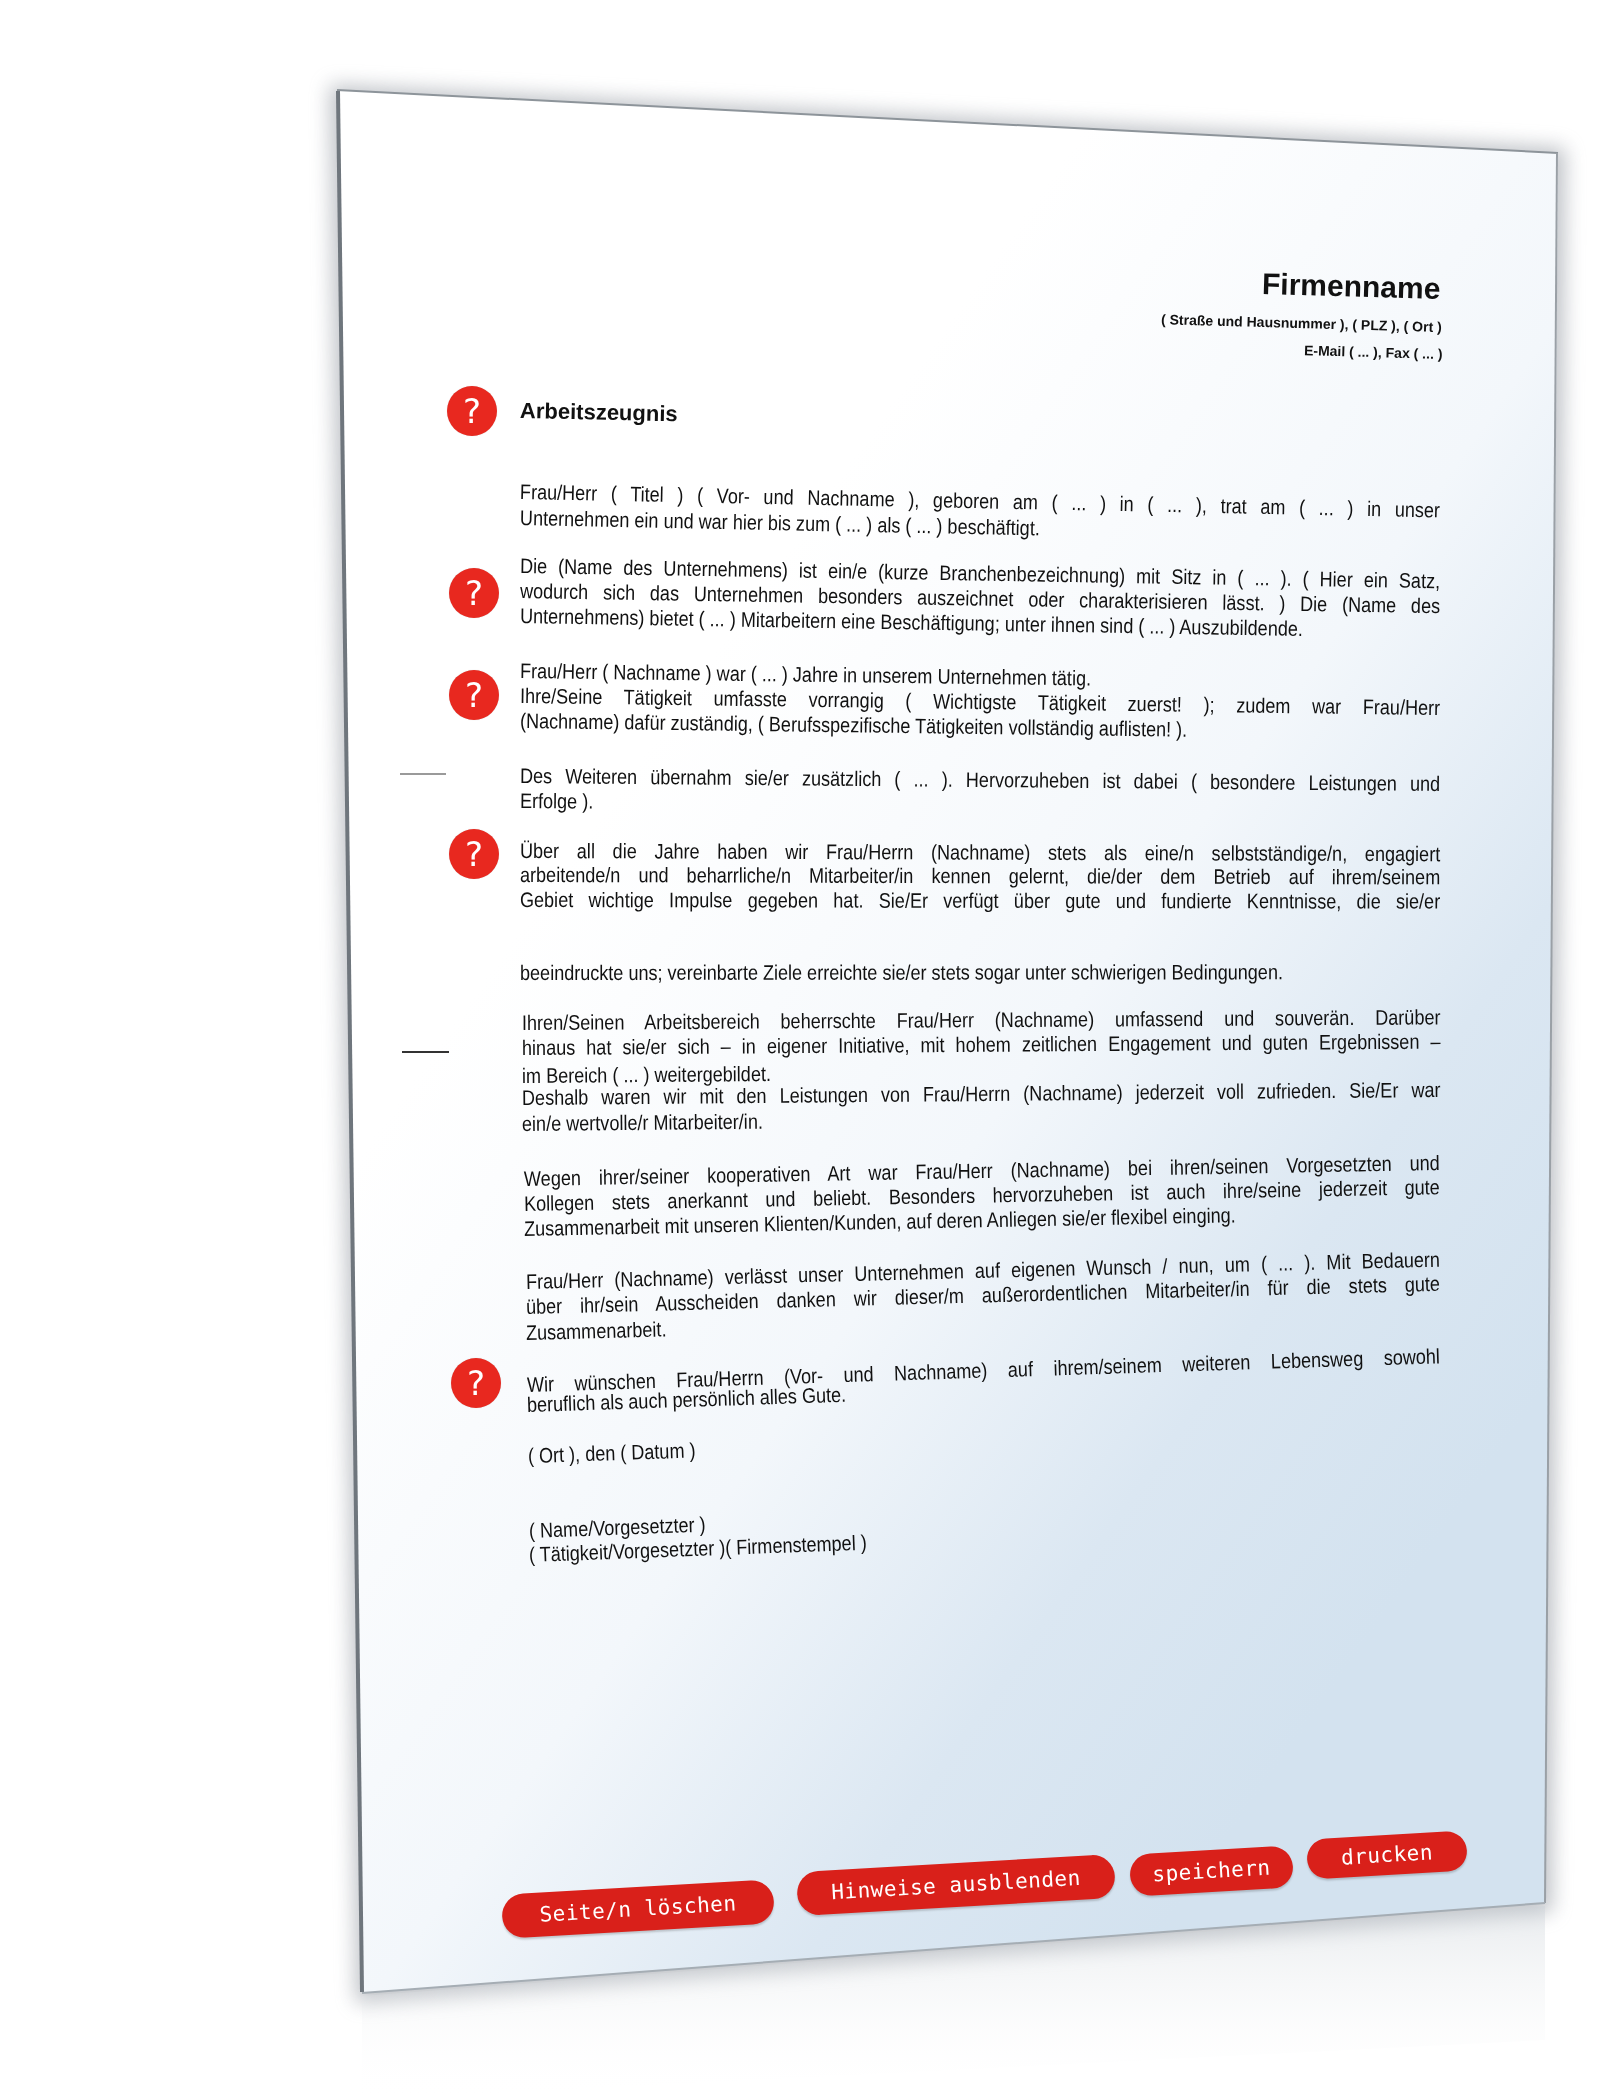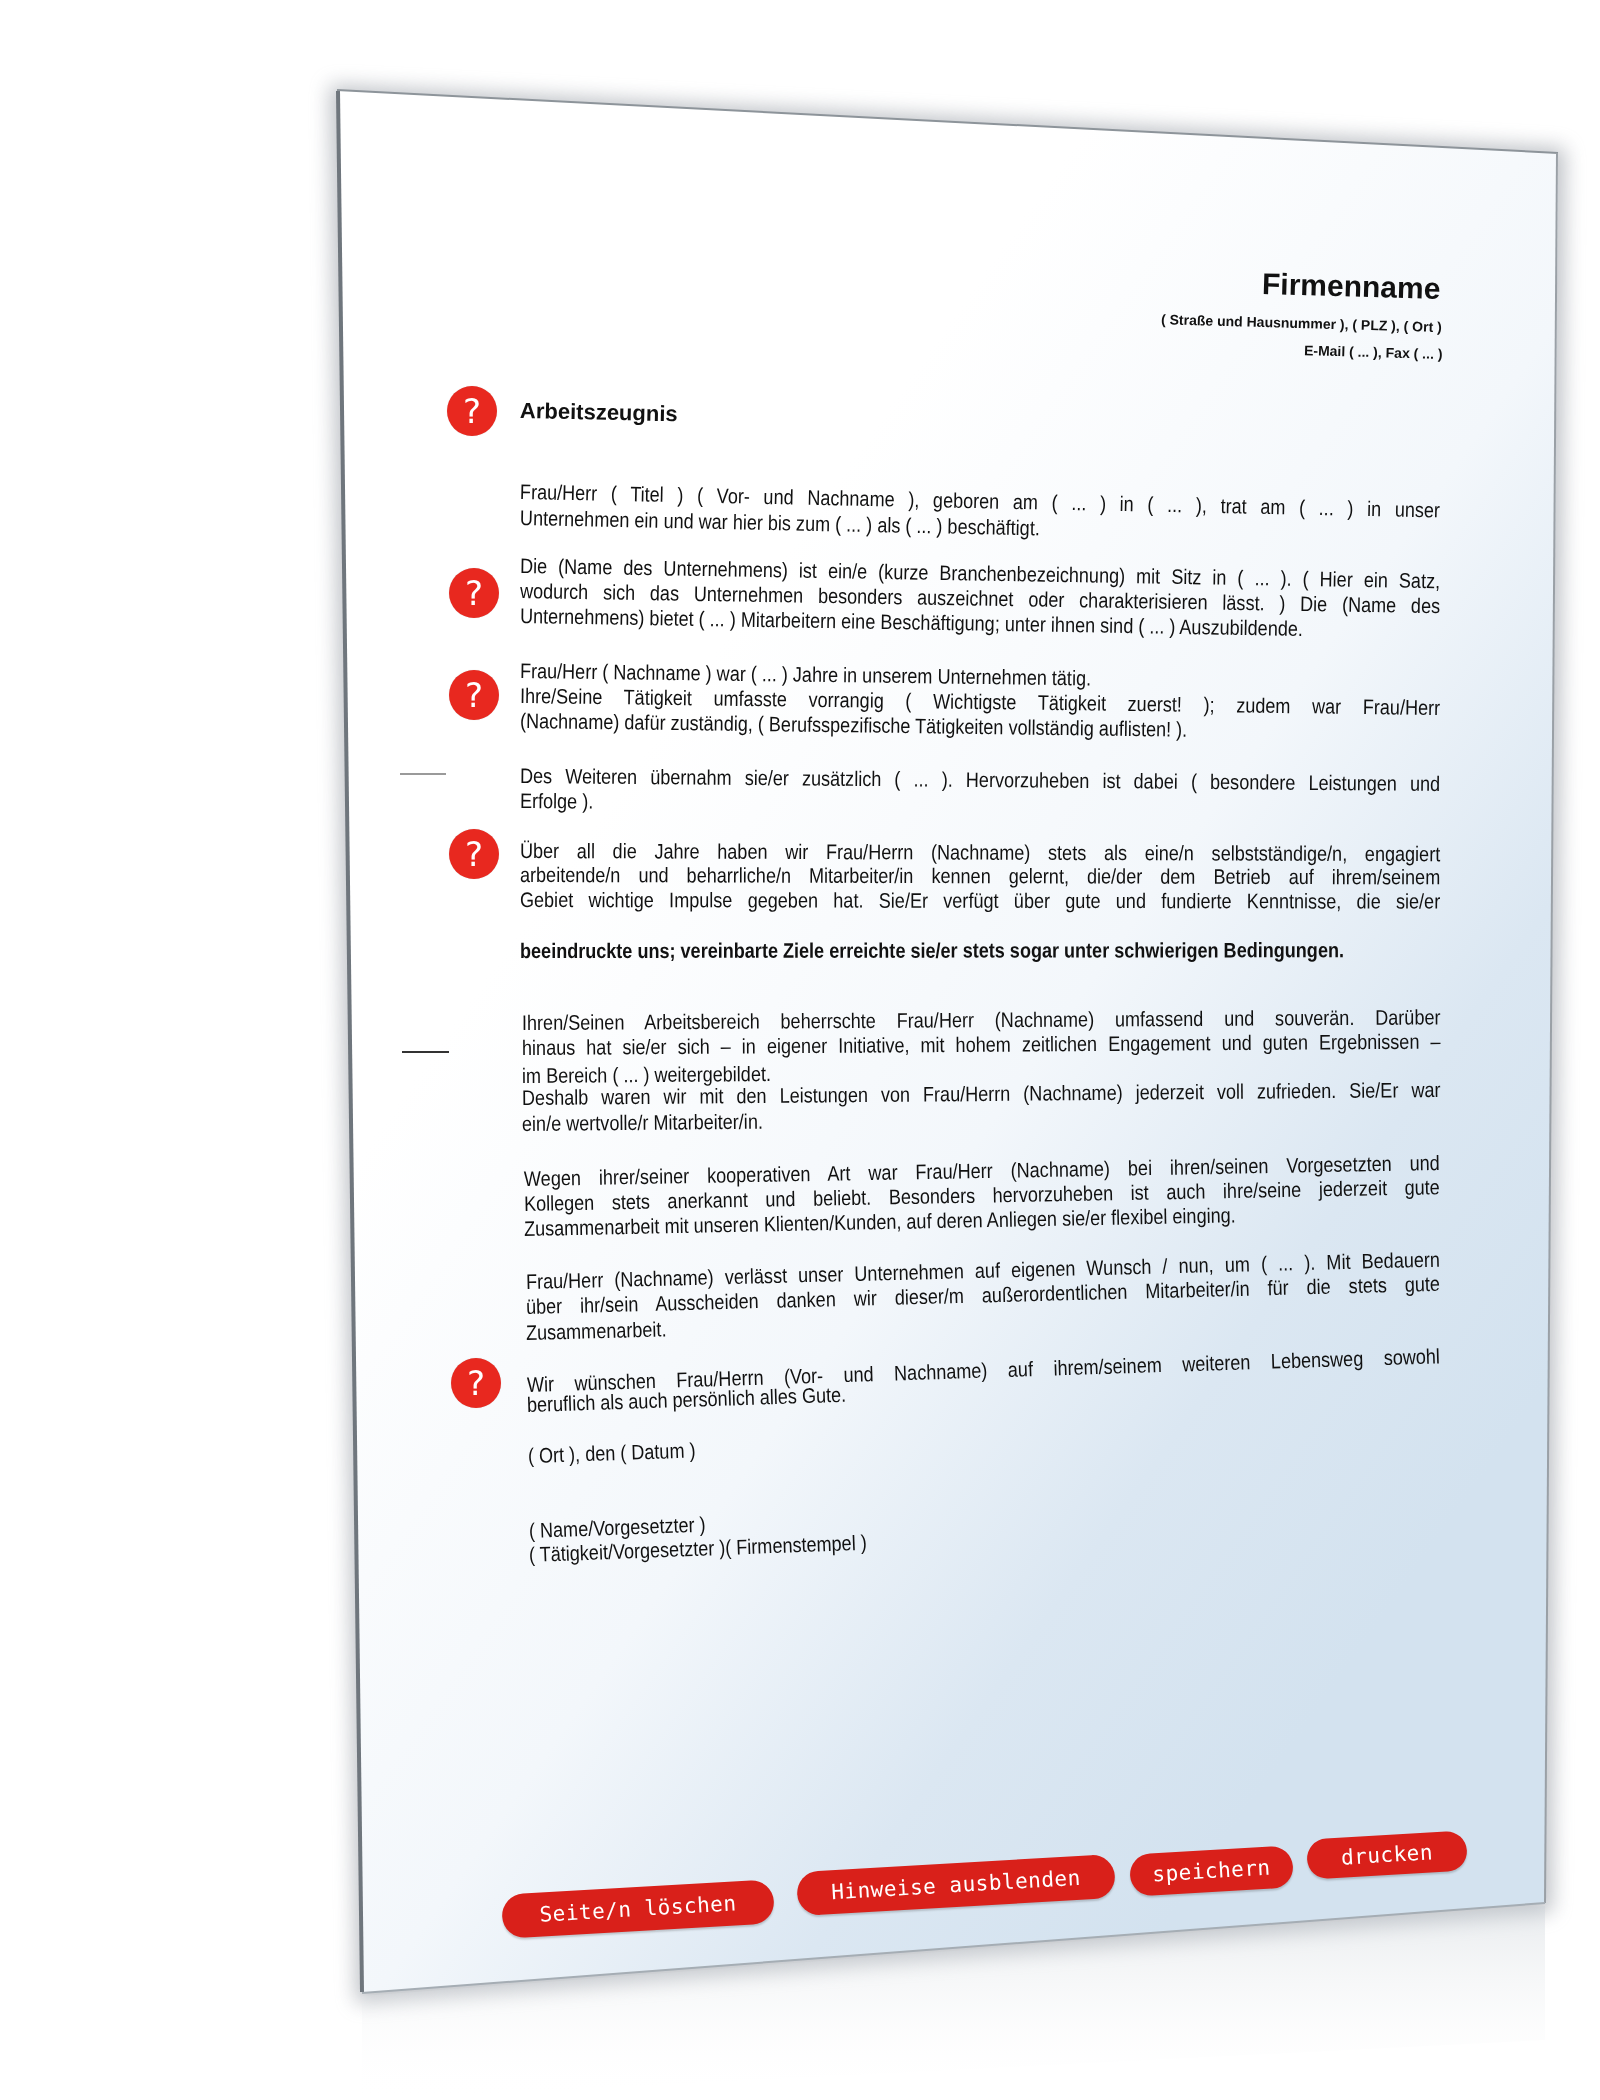--- a/index.html
+++ b/index.html
@@ -163,21 +163,21 @@
 
   <div class="jline" style="left:520px; top:839px; width:1070px; transform:rotate(0.2deg);">
       <span class="inner">Über all die Jahre haben wir Frau/Herrn (Nachname) stets als eine/n selbstständige/n, engagiert</span>
     </div>
   <div class="jline" style="left:520px; top:863px; width:1070px; transform:rotate(0.15deg);">
       <span class="inner">arbeitende/n und beharrliche/n Mitarbeiter/in kennen gelernt, die/der dem Betrieb auf ihrem/seinem</span>
     </div>
   <div class="jline" style="left:520px; top:888px; width:1070px; transform:rotate(0.1deg);">
       <span class="inner">Gebiet wichtige Impulse gegeben hat. Sie/Er verfügt über gute und fundierte Kenntnisse, die sie/er</span>
     </div>
-  <div class="line" style="left:520px; top:939px; transform:rotate(-0.05deg);font-weight:bold;"><span class="inner">beeindruckte uns; vereinbarte Ziele erreichte sie/er stets sogar unter schwierigen Bedingungen.</span></div>
+  <div class="line" style="left:520px; top:961px; transform:rotate(-0.05deg);"><span class="inner">beeindruckte uns; vereinbarte Ziele erreichte sie/er stets sogar unter schwierigen Bedingungen.</span></div>
 
   <div class="jline" style="left:522px; top:1011px; width:1068px; transform:rotate(-0.35deg);">
       <span class="inner">Ihren/Seinen Arbeitsbereich beherrschte Frau/Herr (Nachname) umfassend und souverän. Darüber</span>
     </div>
   <div class="jline" style="left:522px; top:1036px; width:1068px; transform:rotate(-0.4deg);">
       <span class="inner">hinaus hat sie/er sich – in eigener Initiative, mit hohem zeitlichen Engagement und guten Ergebnissen –</span>
     </div>
   <div class="line" style="left:522px; top:1064px; transform:rotate(-0.45deg);"><span class="inner">im Bereich ( ... )  weitergebildet.</span></div>
   <div class="jline" style="left:522px; top:1086px; width:1068px; transform:rotate(-0.5deg);">
       <span class="inner">Deshalb waren wir mit den Leistungen von Frau/Herrn (Nachname) jederzeit voll zufrieden. Sie/Er war</span>

